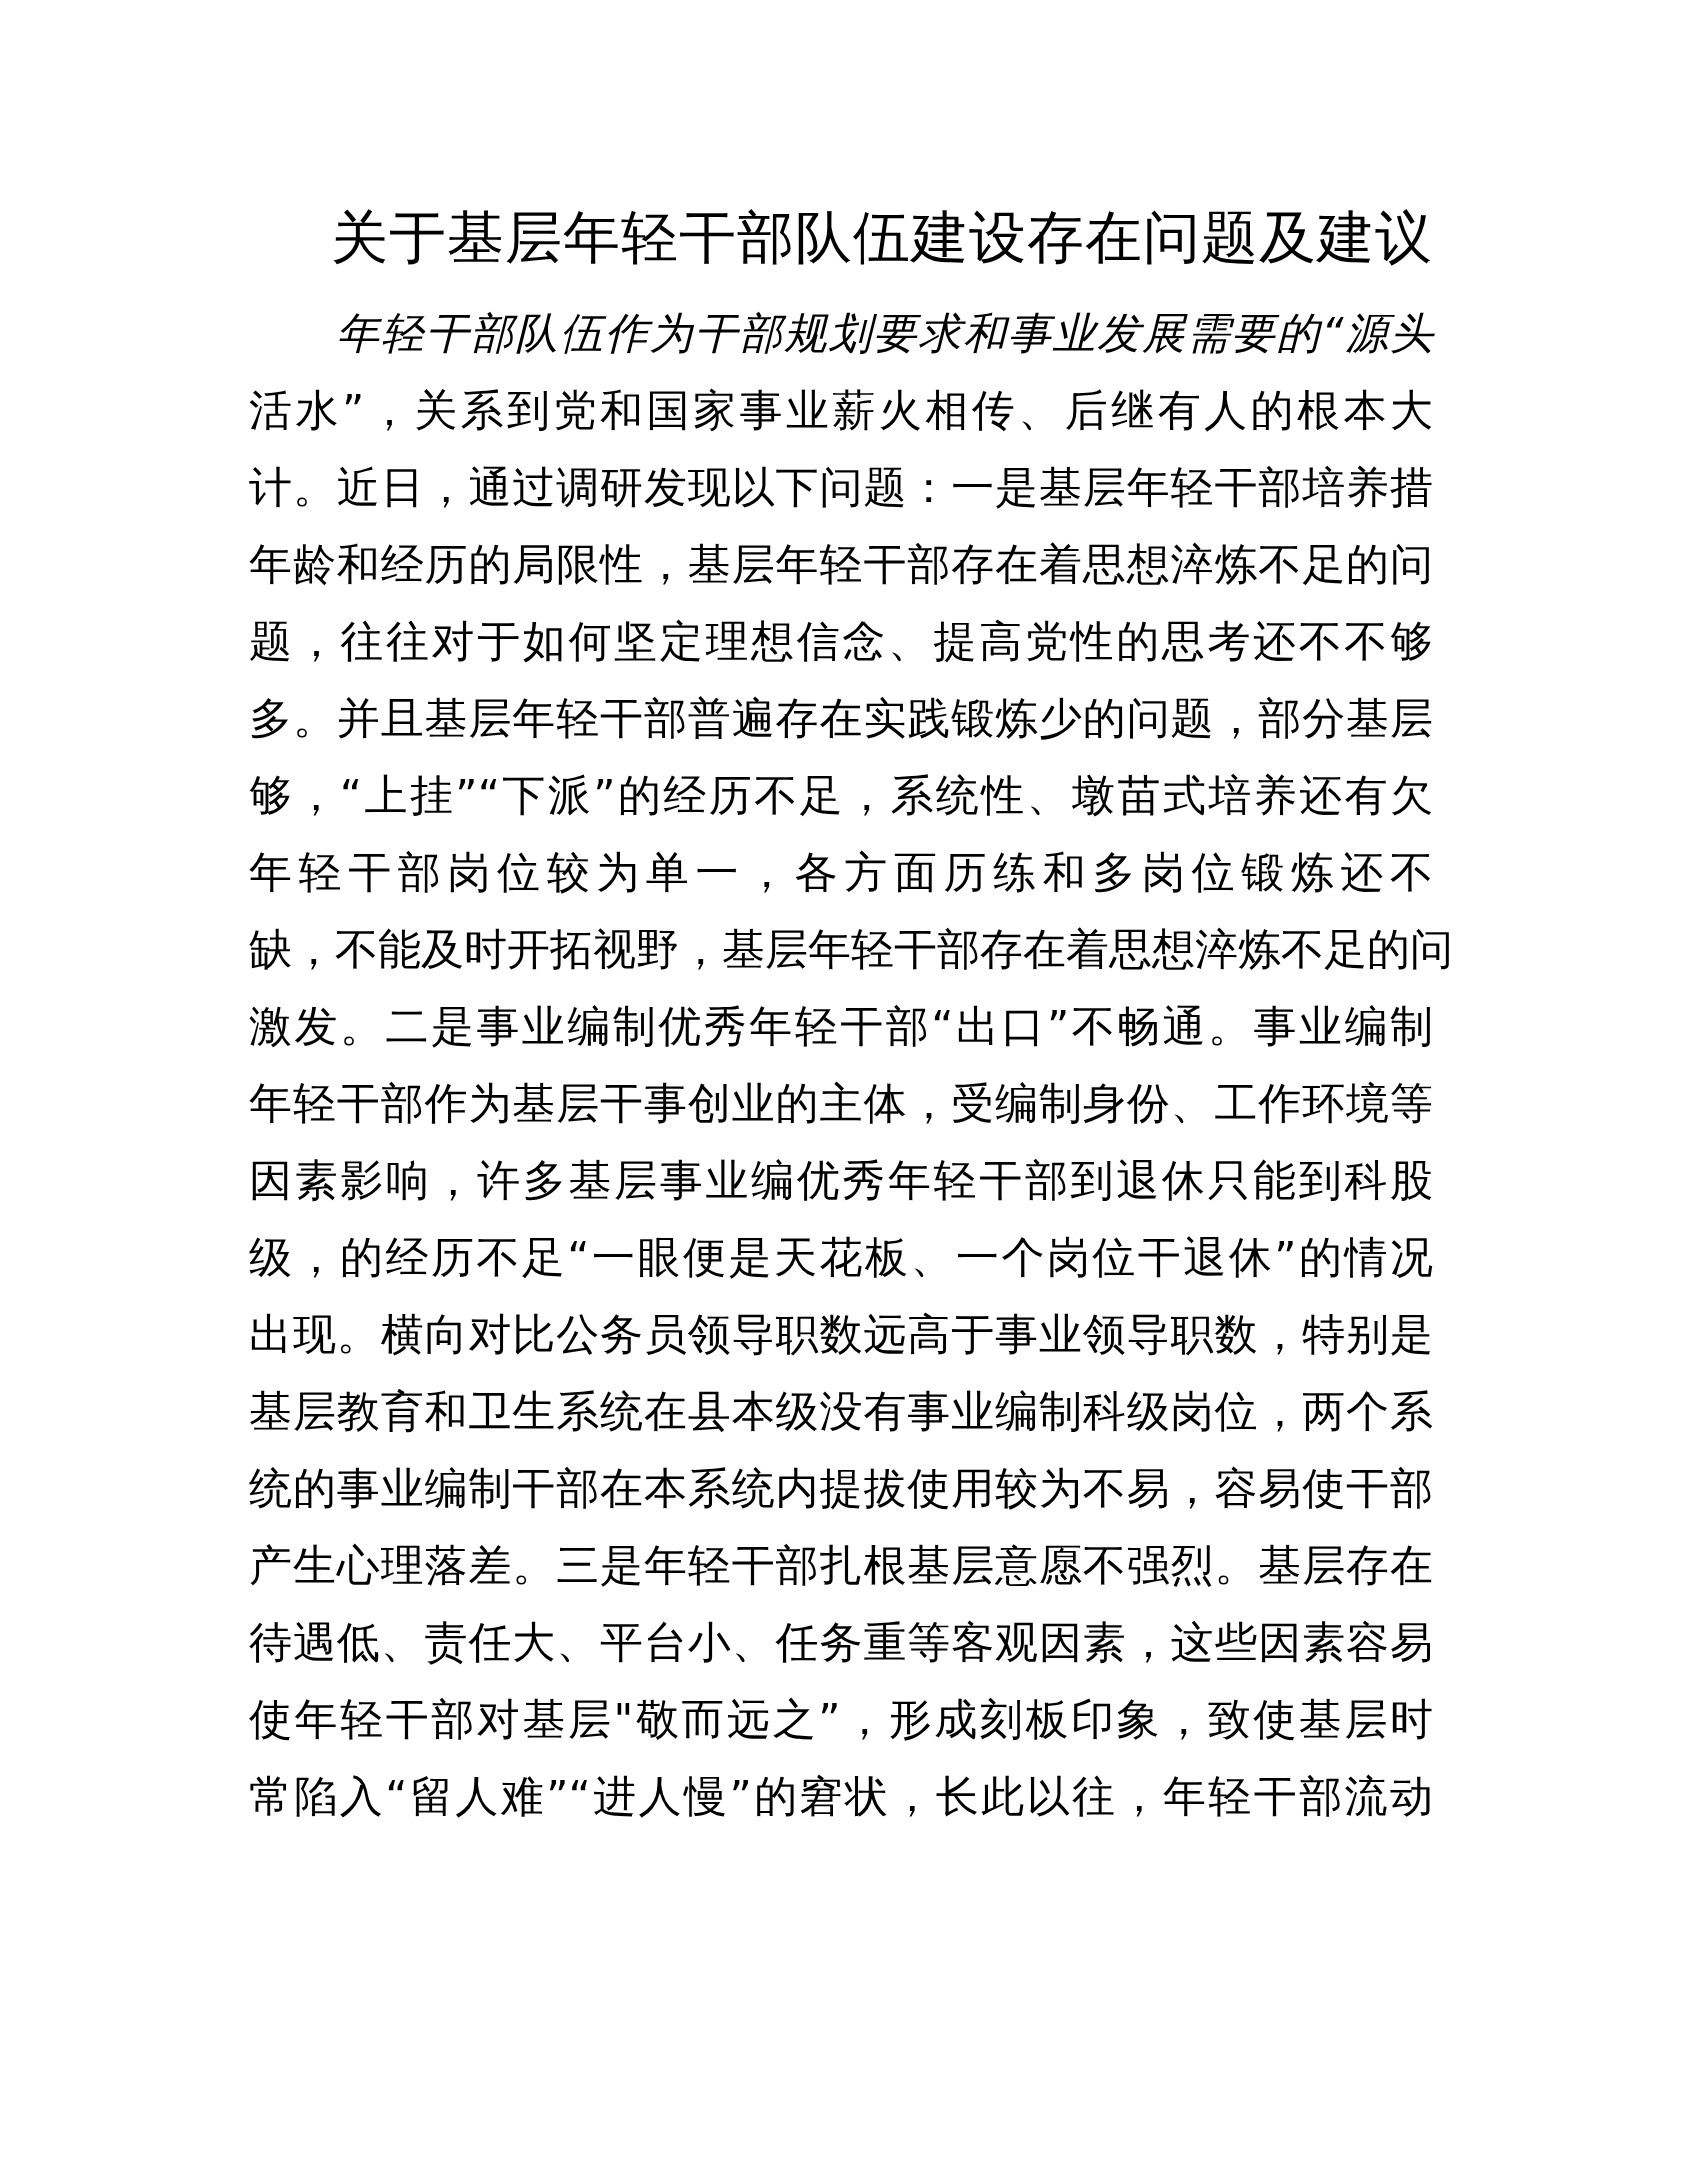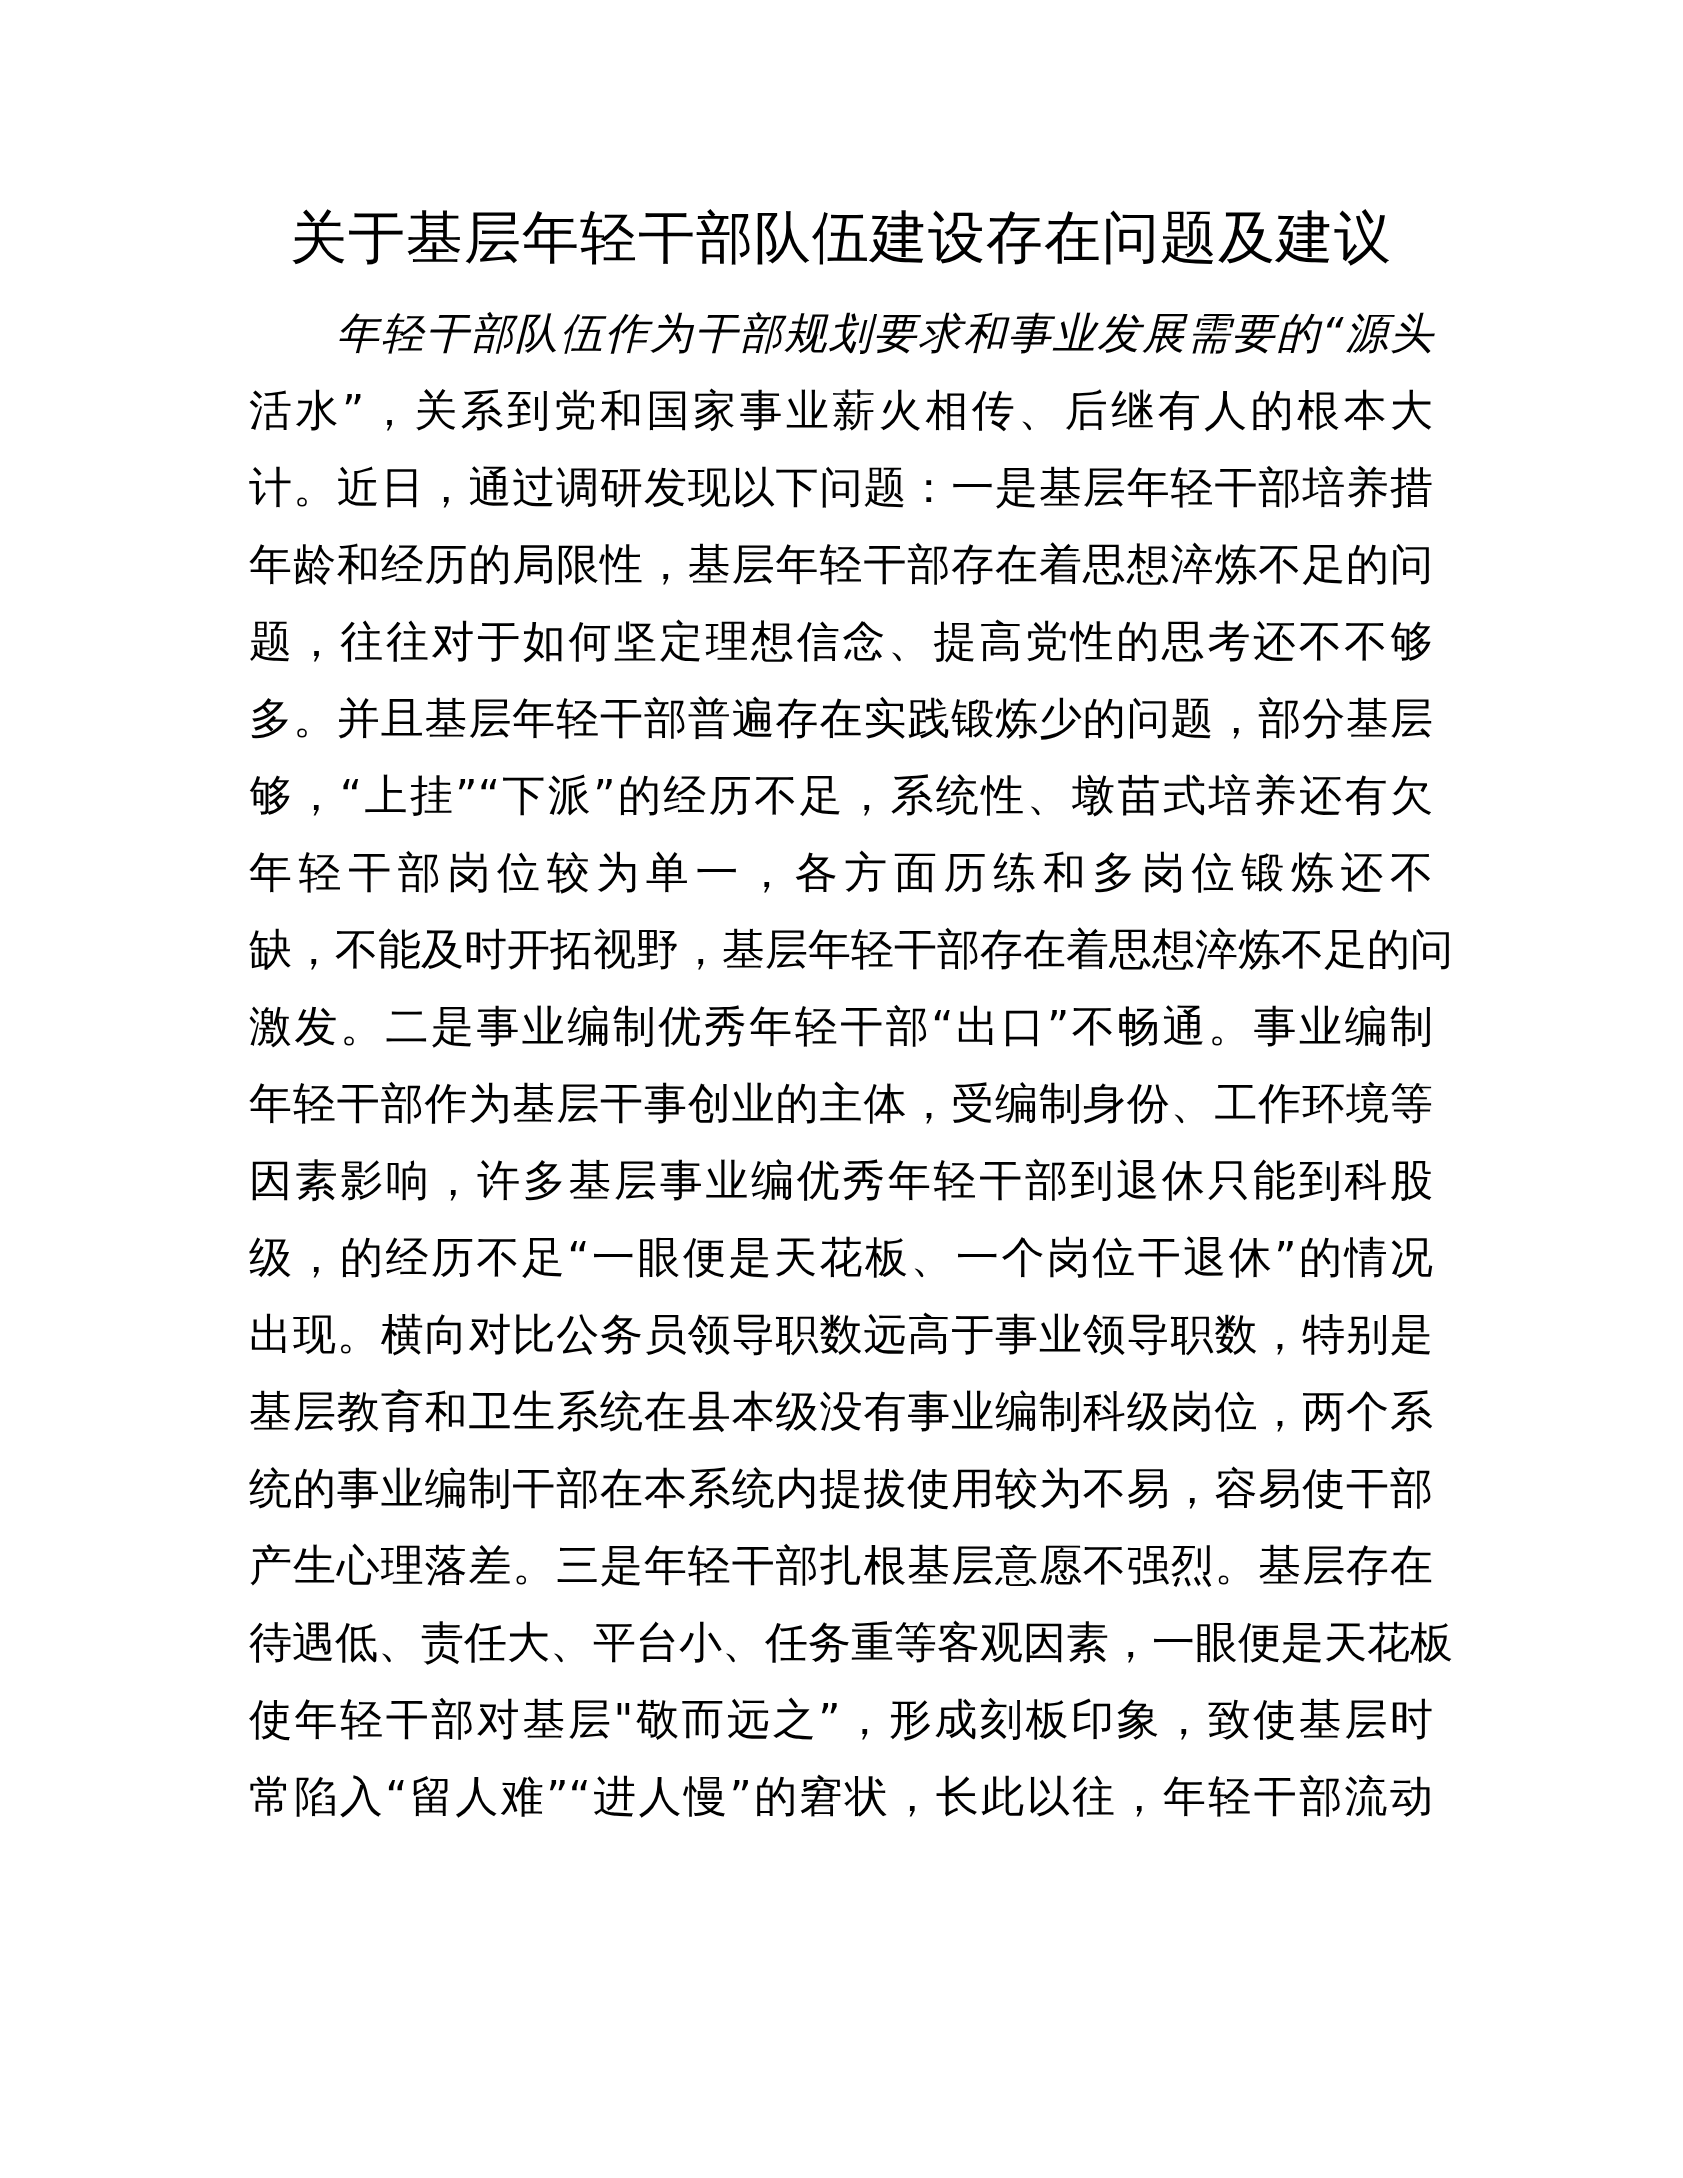--- a/index.html
+++ b/index.html
@@ -24,21 +24,21 @@
       background: #ffffff;
     }
     .doc-title {
       position: absolute;
       left: 249px;
       width: 1184px;
       top: 198px;
       height: 79px;
       line-height: 79px;
       font-size: 57px;
-      text-align: center;
+      text-align: right;
       white-space: nowrap;
       letter-spacing: 1px;
       margin: 0;
       font-weight: normal;
     }
     .doc-body {
       position: absolute;
       left: 249px;
       top: 295px;
       width: 1184px;
@@ -78,18 +78,18 @@
     <span class="body-line">年轻干部岗位较为单一，各方面历练和多岗位锻炼还不</span>
     <span class="body-line">缺，不能及时开拓视野，基层年轻干部存在着思想淬炼不足的问</span>
     <span class="body-line">激发。二是事业编制优秀年轻干部“出口”不畅通。事业编制</span>
     <span class="body-line">年轻干部作为基层干事创业的主体，受编制身份、工作环境等</span>
     <span class="body-line">因素影响，许多基层事业编优秀年轻干部到退休只能到科股</span>
     <span class="body-line">级，的经历不足“一眼便是天花板、一个岗位干退休”的情况</span>
     <span class="body-line">出现。横向对比公务员领导职数远高于事业领导职数，特别是</span>
     <span class="body-line">基层教育和卫生系统在县本级没有事业编制科级岗位，两个系</span>
     <span class="body-line">统的事业编制干部在本系统内提拔使用较为不易，容易使干部</span>
     <span class="body-line">产生心理落差。三是年轻干部扎根基层意愿不强烈。基层存在</span>
-    <span class="body-line">待遇低、责任大、平台小、任务重等客观因素，一眼便是天花板</span>
+    <span class="body-line">待遇低、责任大、平台小、任务重等客观因素，这些因素容易</span>
     <span class="body-line">使年轻干部对基层"敬而远之”，形成刻板印象，致使基层时</span>
     <span class="body-line last">常陷入“留人难”“进人慢”的窘状，长此以往，年轻干部流动</span>
   </div>
 </div>
 
 
 </body></html>

